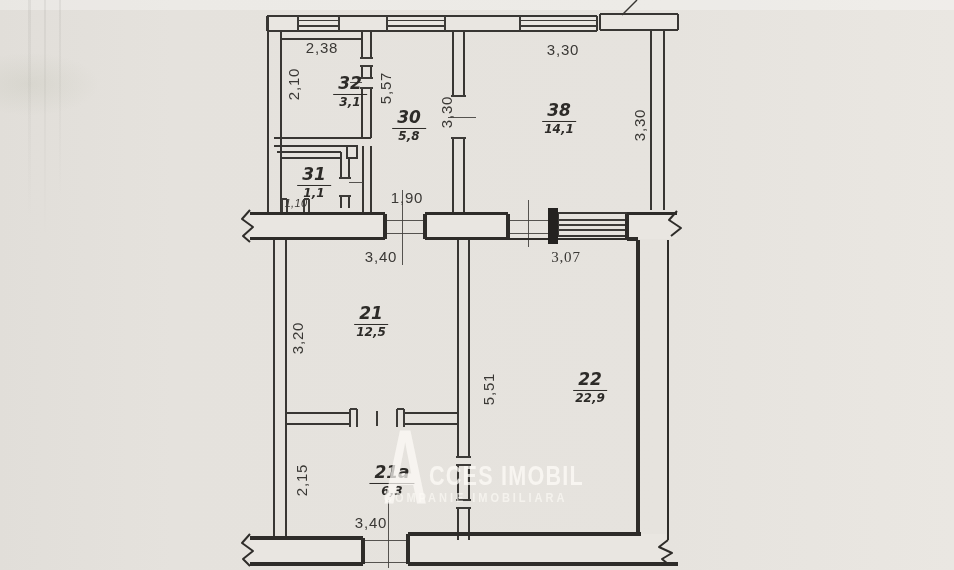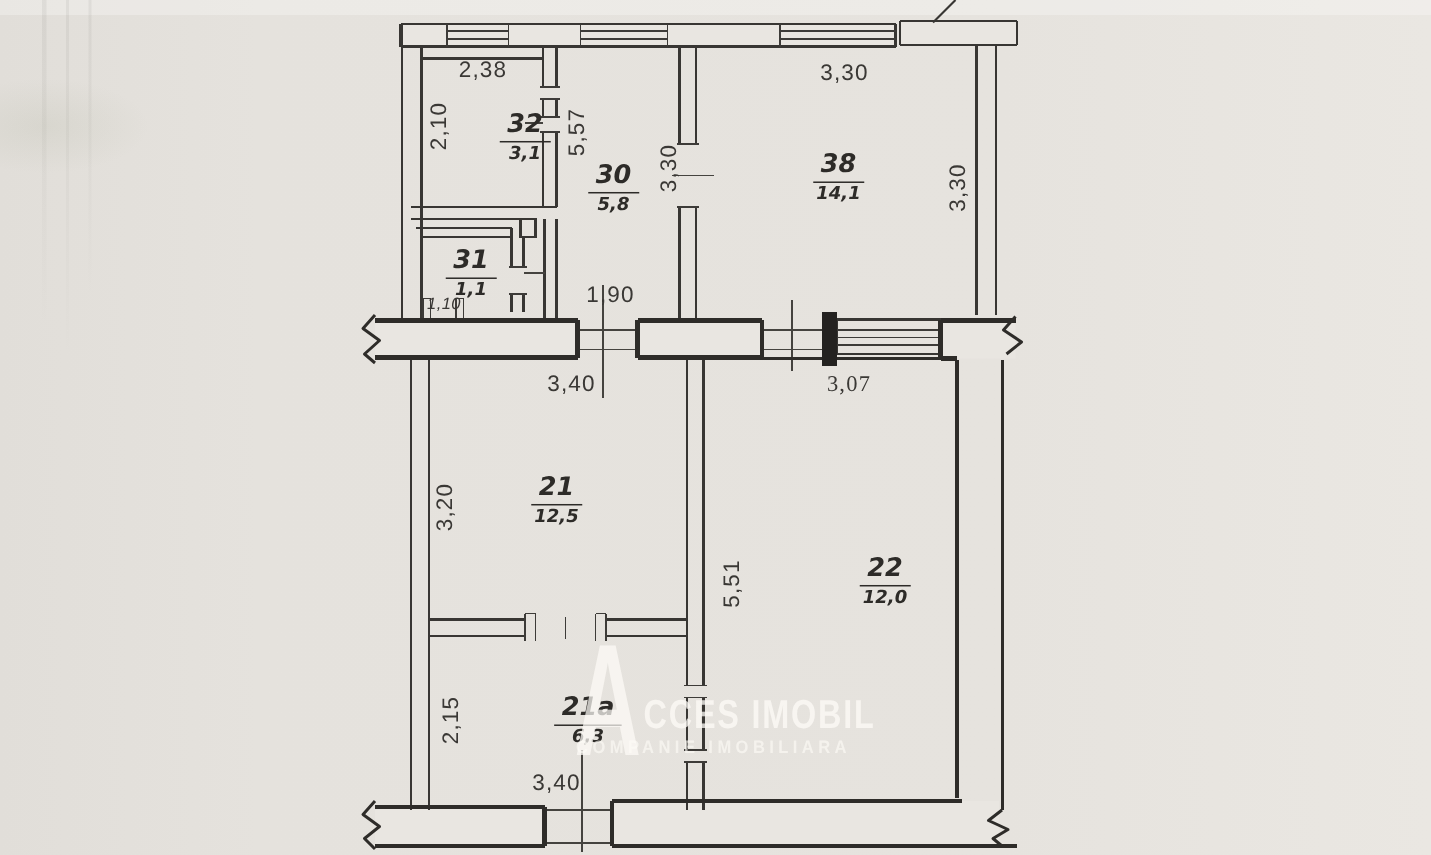--- a/index.html
+++ b/index.html
@@ -142,27 +142,27 @@
     <span class="room-area">5,8</span>
   </div>
   <div class="room" style="left:559px;top:119px;">
     <span class="room-no">38</span>
     <span class="room-area">14,1</span>
   </div>
   <div class="room" style="left:314px;top:183px;">
     <span class="room-no">31</span>
     <span class="room-area">1,1</span>
   </div>
-  <div class="room" style="left:371px;top:322px;margin-top:12px;">
+  <div class="room" style="left:371px;top:322px;">
     <span class="room-no">21</span>
     <span class="room-area">12,5</span>
   </div>
   <div class="room" style="left:590px;top:388px;">
     <span class="room-no">22</span>
-    <span class="room-area">12,0</span>
+    <span class="room-area">22,9</span>
   </div>
   <div class="room" style="left:392px;top:481px;">
     <span class="room-no">21a</span>
     <span class="room-area">6,3</span>
   </div>
 
   <span class="dim" style="left:322px;top:47px;">2,38</span>
   <span class="dim v" style="left:293px;top:84px;">2,10</span>
   <span class="dim v" style="left:385px;top:88px;">5,57</span>
   <span class="dim" style="left:563px;top:49px;">3,30</span>

